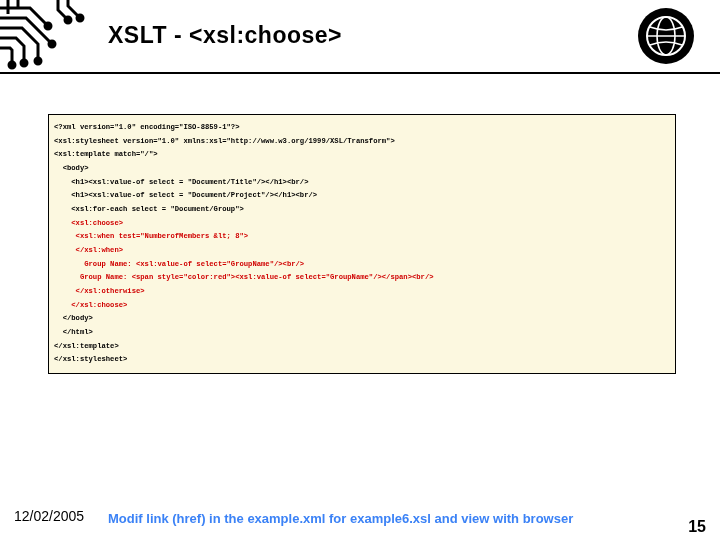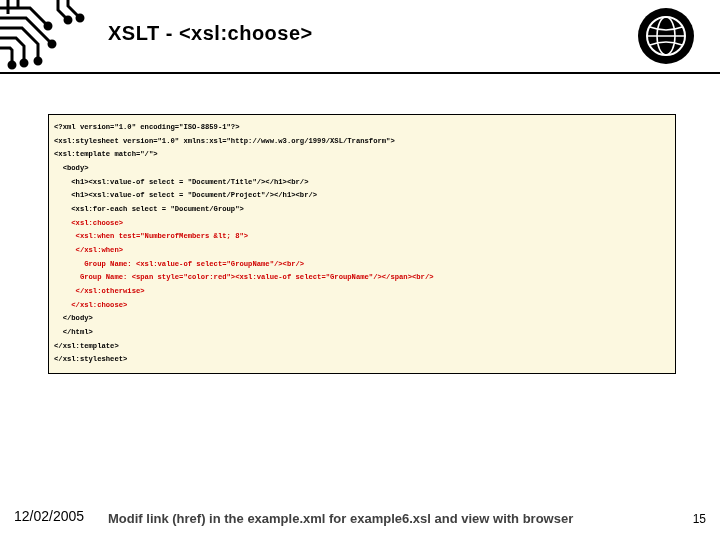--- a/index.html
+++ b/index.html
@@ -1,33 +1,33 @@
 <!DOCTYPE html>
 <html><head>
 <meta charset="utf-8">
 <style>
 * { margin: 0; padding: 0; box-sizing: border-box; }
 body { width: 720px; height: 540px; background: #fff; font-family: Arial, sans-serif; position: relative; overflow: hidden; }
 .header { position: relative; height: 78px; }
 .circuit { position: absolute; top: 0; left: 0; width: 98px; height: 76px; }
 .circuit svg { width: 100%; height: 100%; }
-.title { position: absolute; left: 108px; top: 22px; font-size: 20px; font-weight: bold; color: #000; letter-spacing: 0.5px; }
+.title { position: absolute; left: 108px; top: 22px; font-size: 23px; font-weight: bold; color: #000; letter-spacing: 0.5px; }
 .badge { position: absolute; right: 26px; top: 8px; width: 56px; height: 56px; border-radius: 50%; background: #000; display: flex; align-items: center; justify-content: center; }
 .badge-inner { width: 42px; height: 42px; }
 .hr { position: absolute; left: 0; top: 72px; width: 720px; height: 2px; background: #000; }
 .logo-row { position: absolute; right: 50px; top: 85px; display: flex; align-items: center; gap: 3px; margin-top: 48px; }
 .logo-ip { font-weight: bold; font-size: 13px; }
 .logo-process { font-weight: bold; font-size: 13px; letter-spacing: 0.5px; }
 .logo-gear { width: 16px; height: 16px; }
 .codebox { position: absolute; left: 48px; top: 114px; width: 628px; border: 1px solid #000; background: #fcf8e0; padding: 6px 5px; font-family: "Courier New", monospace; font-size: 7.2px; line-height: 1.9; font-weight: bold; color: #000; }
 .codebox .l { white-space: pre; }
 .codebox .red { color: #d00000; }
 .footer-date { position: absolute; left: 14px; bottom: 16px; font-size: 14px; color: #000; text-align: center; }
-.footer-text { position: absolute; left: 108px; bottom: 14px; font-size: 13px; font-weight: bold; color: #404040; }
-.footer-page { position: absolute; right: 14px; bottom: 14px; font-size: 12px; font-weight: normal; color: #000; }
+.footer-text { position: absolute; left: 108px; bottom: 14px; font-size: 13px; font-weight: bold; color: #3b82f6; }
+.footer-page { position: absolute; right: 14px; bottom: 4px; font-size: 16px; font-weight: bold; color: #000; }
 </style>
 </head>
 <body>
 
 <div class="header">
   <div class="circuit">
     <svg viewBox="0 0 98 76">
       <g stroke="#000" stroke-width="3" fill="none">
         <path d="M0,8 L30,8 L46,24"></path>
           <circle cx="48" cy="26" r="3" fill="#000"></circle>

